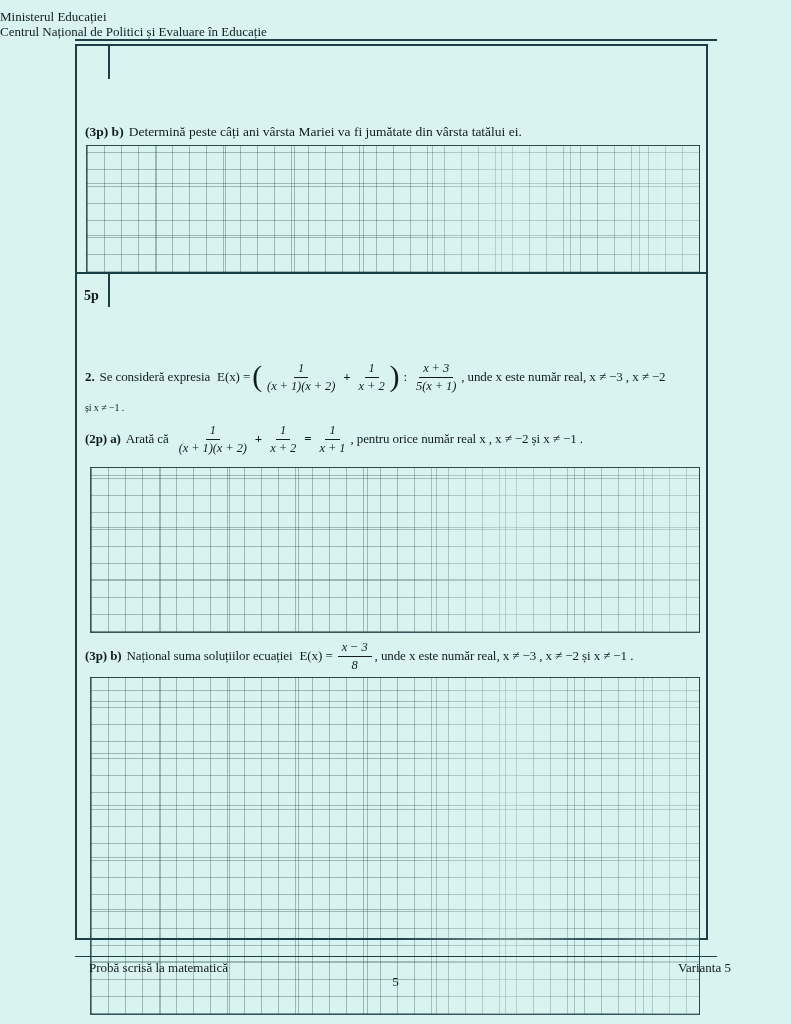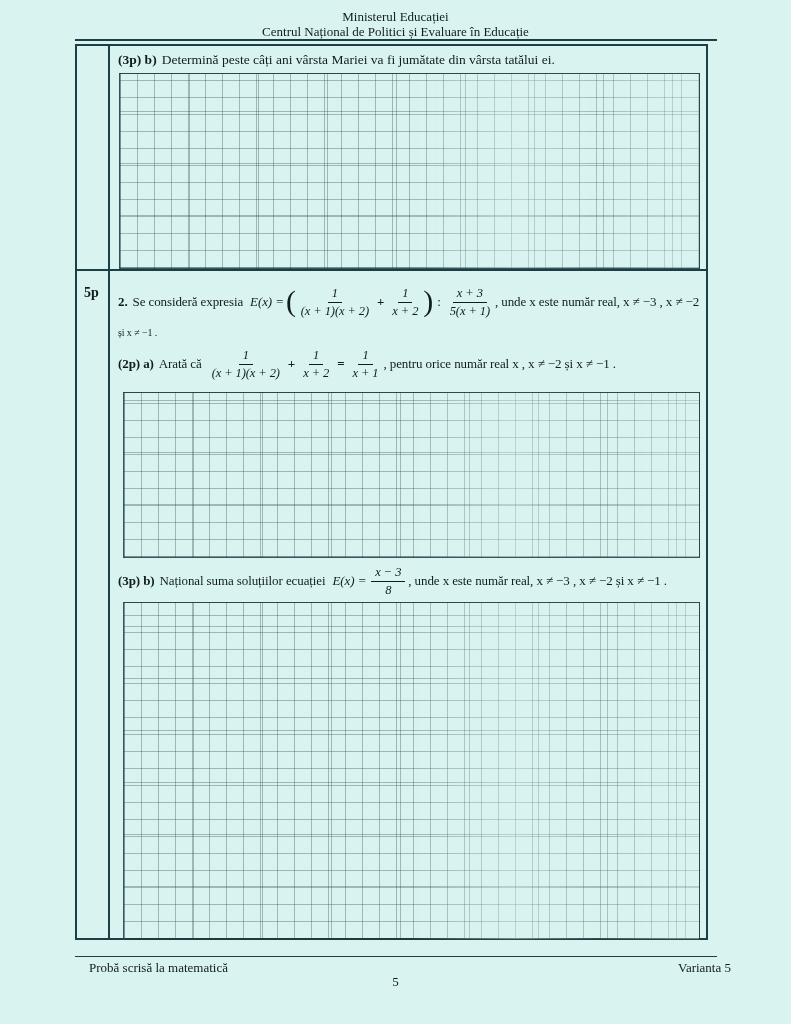--- a/index.html
+++ b/index.html
@@ -12,30 +12,30 @@
   body{
     background:var(--page-bg);
     font-family:"Liberation Serif", serif;
     color:var(--text-color);
     position:relative;
     overflow:hidden;
   }
   .page{position:absolute;inset:0;}
 
   
-  .header{position:absolute;top:9px;left:0;width:100%;text-align:center;font-size:13px;line-height:15px;}
+  .header{position:absolute;top:9px;left:0;width:100%;text-align:left;font-size:13px;line-height:15px;}
   .header-rule{position:absolute;top:39px;left:75px;width:642px;height:2px;background:var(--line-color);}
 
   
   .exam-table{
     position:absolute;left:75px;top:44px;width:633px;height:896px;
     border:2px solid var(--line-color);
     display:flex;flex-direction:column;
   }
-  .trow{display:flex;flex-direction:row;width:100%;}
+  .trow{display:flex;flex-direction:column;width:100%;gap:39px;}
   .trow.r1{height:228px;border-bottom:2px solid var(--line-color);}
   .trow.r2{flex:1;}
   .score-cell{
     width:33px;flex:0 0 33px;border-right:2px solid var(--line-color);
     font-weight:bold;font-size:14px;padding:14px 0 0 7px;
   }
   .content-cell{flex:1;padding:5px 3px 0 8px;overflow:hidden;}
 
   .ptext{font-size:13.5px;line-height:17px;white-space:nowrap;}
   .ptext b{font-weight:bold;}
@@ -58,21 +58,21 @@
   .mathline{
     display:flex;align-items:center;font-size:13px;white-space:nowrap;
     letter-spacing:-0.1px;
   }
   .ml1{margin-top:6px;height:40px;}
   .ml2{height:20px;font-size:10px;}
   .mlA{margin-top:2px;height:40px;}
   .mlB{margin-top:4px;height:38px;}
   .mathline b{font-weight:bold;}
   .sp{display:inline-block;width:5px;}
-  .mvar{font-style:italic;padding:0 2px;}
+  .mvar{padding:0 2px;}
   .frac{
     display:inline-flex;flex-direction:column;align-items:center;
     font-style:italic;font-size:12.5px;line-height:1.15;margin:0 3px;vertical-align:middle;
   }
   .frac .fnum{padding:0 4px 1px 4px;border-bottom:1px solid var(--text-color);}
   .frac .fden{padding:1px 2px 0 2px;}
   .op{font-weight:bold;margin:0 3px;}
   .colon{margin:0 4px;font-weight:normal;}
   .bigp{font-size:30px;font-weight:400;line-height:0;position:relative;top:-1px;}
   .tail{font-size:13px;}

